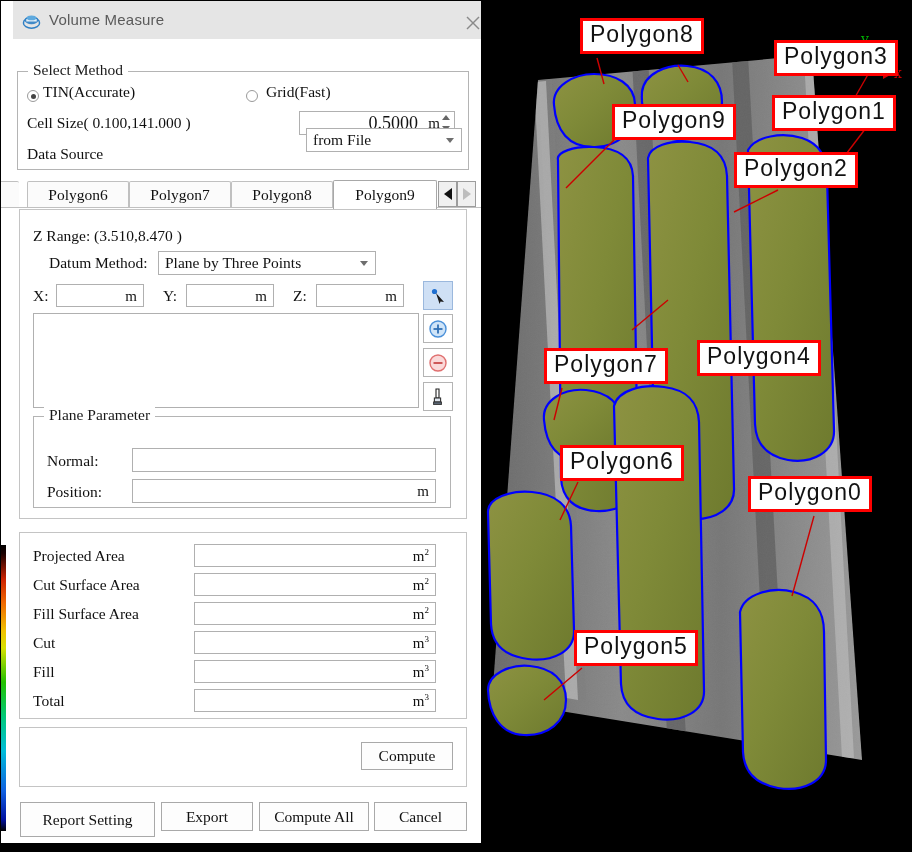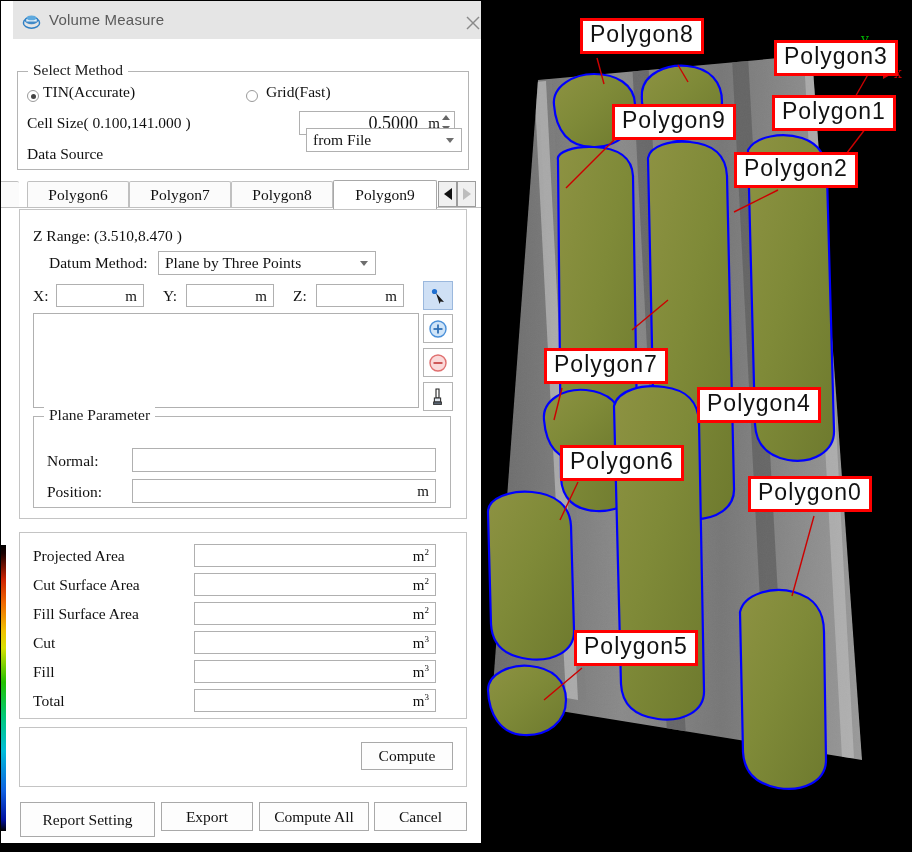--- a/index.html
+++ b/index.html
@@ -252,21 +252,21 @@
         </g>
       <ellipse cx="19" cy="24" rx="4" ry="5" fill="#00cc44"></ellipse>
     </svg>
 
     <div class="lblbox" style="left:98px;  top:18px;">Polygon8</div>
     <div class="lblbox" style="left:244px; top:40px;margin-left:48px;">Polygon3</div>
     <div class="lblbox" style="left:290px; top:95px;">Polygon1</div>
     <div class="lblbox" style="left:130px; top:104px;">Polygon9</div>
     <div class="lblbox" style="left:252px; top:152px;text-align:right;">Polygon2</div>
     <div class="lblbox" style="left:62px;  top:348px;">Polygon7</div>
-    <div class="lblbox" style="left:215px; top:340px;margin-top:47px;">Polygon4</div>
+    <div class="lblbox" style="left:215px; top:340px;">Polygon4</div>
     <div class="lblbox" style="left:78px;  top:445px;">Polygon6</div>
     <div class="lblbox" style="left:266px; top:476px;">Polygon0</div>
     <div class="lblbox" style="left:92px;  top:630px;">Polygon5</div>
   </div>
 
   <div id="dialog">
 
     <div class="titlebar">
       <svg class="logo" viewBox="0 0 20 20">
         <ellipse cx="10" cy="11.5" rx="8.5" ry="5.6" fill="none" stroke="#2f7fc4" stroke-width="1.5"></ellipse>

